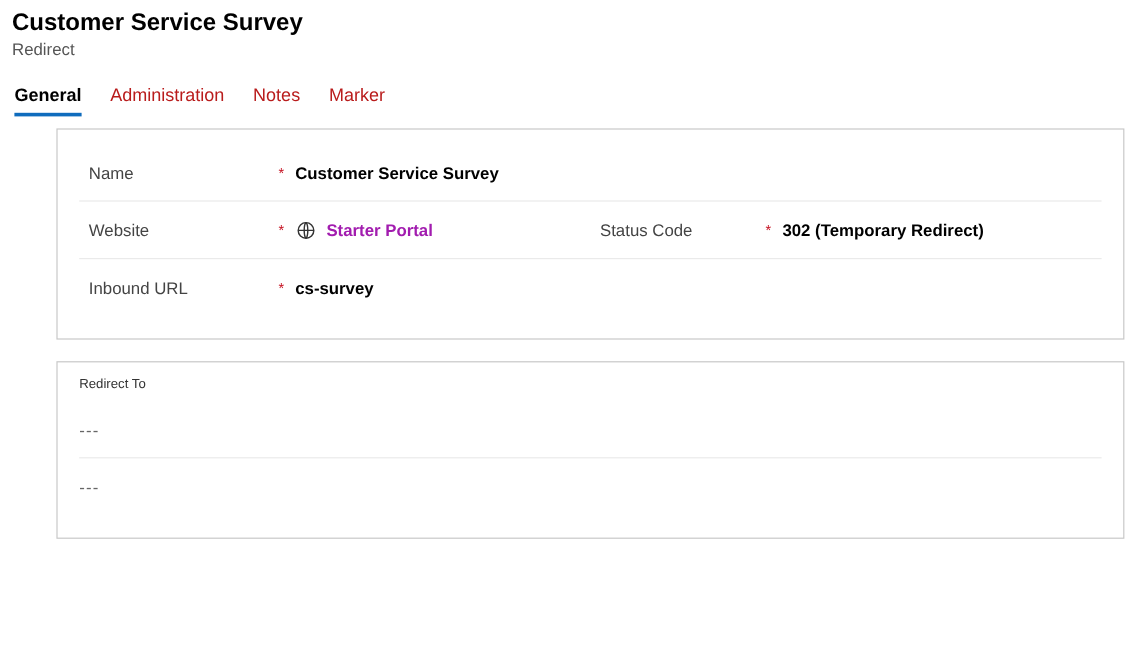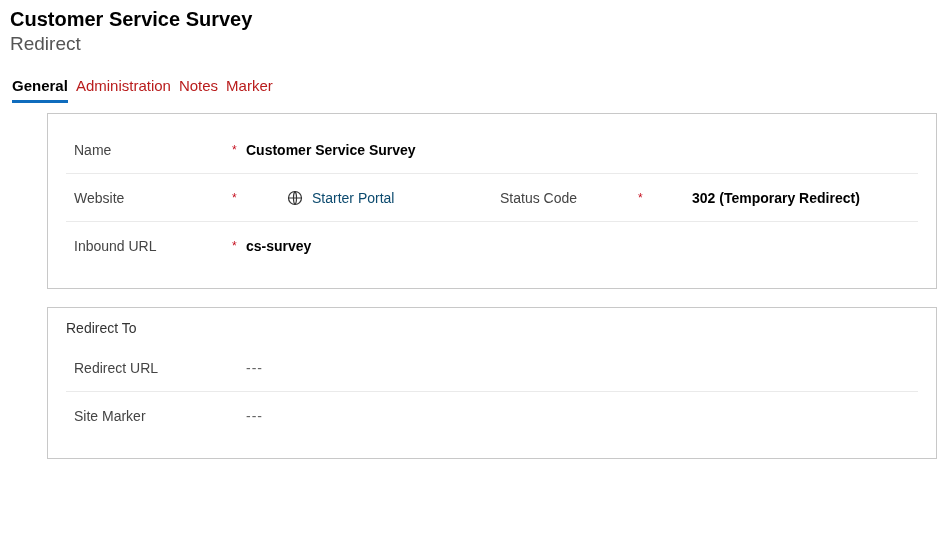--- a/index.html
+++ b/index.html
@@ -9,28 +9,28 @@
     color: #323130;
     width: 947px;
     padding: 8px 10px 10px 10px;
   }
   .page-title {
     font-size: 20px;
     font-weight: 600;
     color: #000;
   }
   .page-subtitle {
-    font-size: 19px;
+    font-size: 14px;
     color: #555;
     margin-top: 2px;
     margin-bottom: 18px;
   }
   .tabs {
     display: flex;
-    gap: 8px;
+    gap: 24px;
     border-bottom: none;
     margin-bottom: 10px;
     padding-left: 2px;
   }
   .tab {
     font-size: 15px;
     color: #b91c1c;
     padding: 4px 0 6px 0;
     cursor: pointer;
     border-bottom: 3px solid transparent;
@@ -40,21 +40,21 @@
     color: #000;
     border-bottom-color: #0f6cbd;
   }
   .panel {
     border: 1px solid #c8c8c8;
     padding: 12px 18px 18px 18px;
     margin-bottom: 18px;
     margin-left: 37px;
   }
   .section-title {
-    font-size: 14px;
+    font-size: 11px;
     font-weight: 400;
     color: #333;
     margin-bottom: 8px;
   }
   .form-row {
     display: flex;
     align-items: center;
     min-height: 48px;
     border-bottom: 1px solid #eaeaea;
     padding: 6px 0;
@@ -77,41 +77,40 @@
   }
   .value-cell {
     font-size: 14px;
     font-weight: 600;
     color: #000;
     display: flex;
     align-items: center;
     gap: 8px;
   }
   .value-link {
-    color: #0c4a6e;
-    font-weight: 400;
+    color: #a21caf;
+    font-weight: 700;
     cursor: pointer;
     text-decoration: none;
   }
   .icon {
     display: inline-flex;
     align-items: center;
     justify-content: center;
     width: 18px;
     height: 18px;
     color: #333;
   }
   .row-group {
     display: flex;
   }
   .row-half {
     flex: 1;
     display: flex;
     align-items: center;
-    gap: 40px;
   }
   .row-half .label-cell { width: 160px; }
   .empty-dashes {
     color: #666;
     font-weight: 400;
     letter-spacing: 1px;
   }
 </style>
 </head>
 <body>
@@ -180,31 +179,25 @@
       <span>cs-survey</span>
     </div>
   </div>
 
 </div>
 
 <div class="panel">
   <div class="section-title">Redirect To</div>
 
   <div class="form-row">
-    <div class="label-cell">
-      <span>Redirect URL</span>
-    </div>
     <div class="value-cell">
       <span class="empty-dashes">---</span>
     </div>
   </div>
 
 
   <div class="form-row">
-    <div class="label-cell">
-      <span>Site Marker</span>
-    </div>
     <div class="value-cell">
       <span class="empty-dashes">---</span>
     </div>
   </div>
 
 </div>
 
 </body></html>

